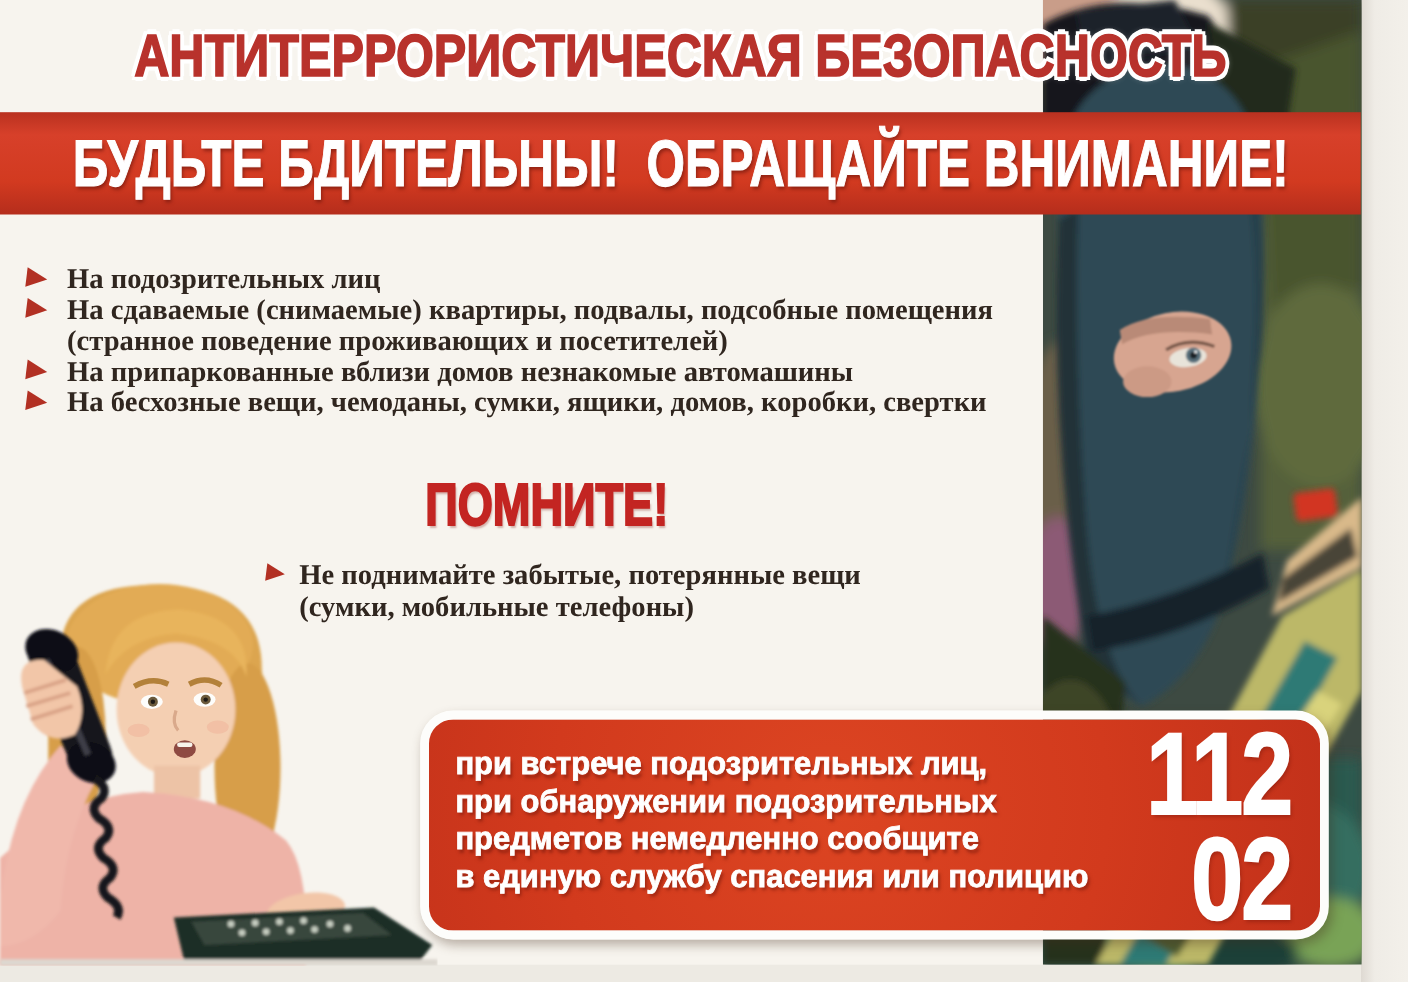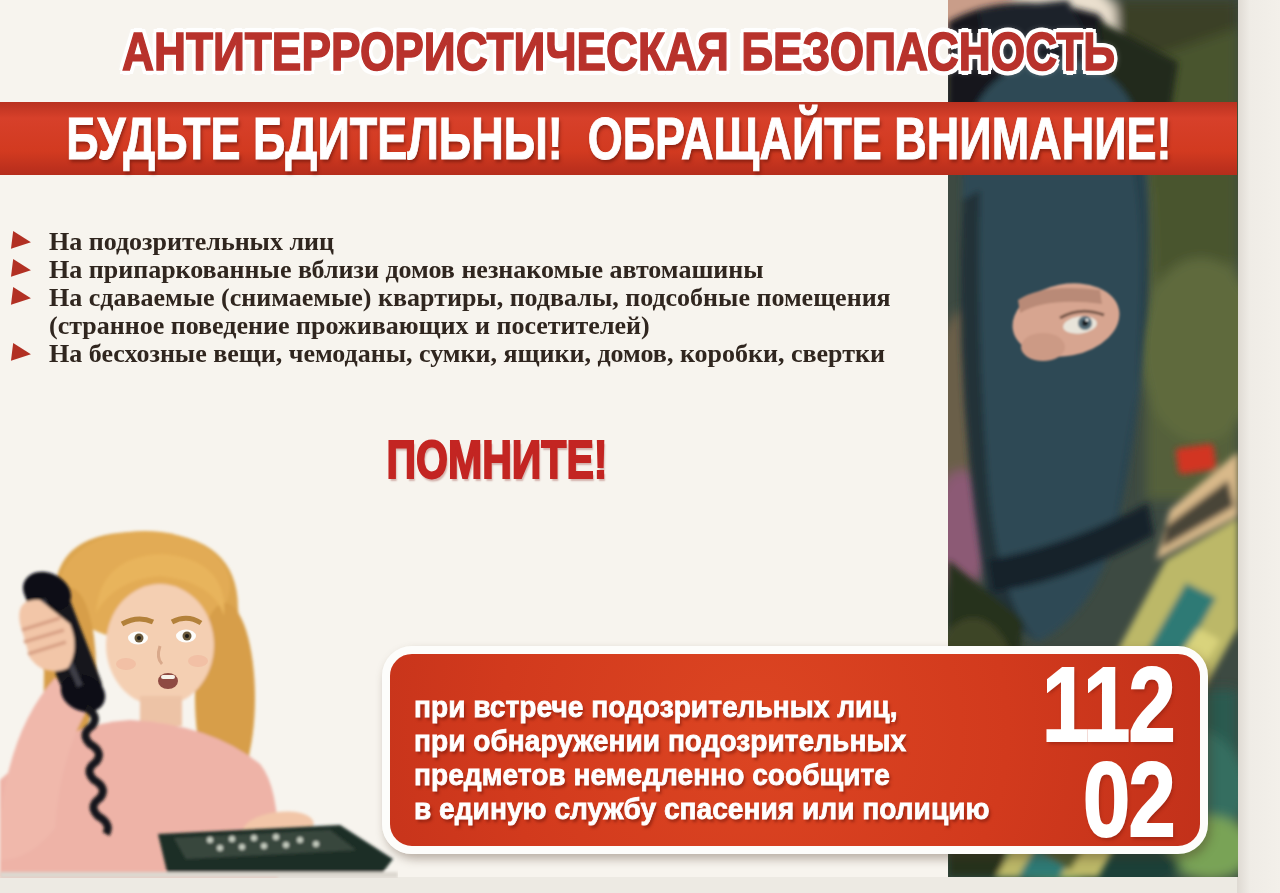--- a/index.html
+++ b/index.html
@@ -23,30 +23,30 @@
   
   .title{position:absolute;left:0;top:22px;width:1237px;text-align:center;
     font-size:54px;font-weight:bold;line-height:1.1;color:#b8322c;white-space:pre;
     -webkit-text-stroke:1.5px #b8322c;
     transform:scaleX(.82);transform-origin:center;
     text-shadow:-4px -4px 0 #fff,4px -4px 0 #fff,-4px 4px 0 #fff,4px 4px 0 #fff,
       0 -5px 0 #fff,0 5px 0 #fff,-5px 0 0 #fff,5px 0 0 #fff,
       -3px 0 0 #fff,3px 0 0 #fff,0 0 9px #fff;}
 
   
-  .banner{position:absolute;left:0;top:102px;width:1237px;height:73px;
+  .banner{position:absolute;left:0;top:102px;width:1237px;height:93px;
     background:linear-gradient(180deg,#b93120 0%,#d7402a 22%,#d23a20 68%,#b52d1c 100%);
     display:flex;align-items:center;justify-content:center;}
   .banner-text{font-size:60px;font-weight:bold;color:#fff;white-space:pre;
     -webkit-text-stroke:1px #fff;letter-spacing:0;
     transform:scaleX(.75);transform-origin:center;
     text-shadow:2px 3px 4px rgba(90,15,8,.55);}
 
   
-  ul.blist{list-style:none;margin:4px;padding:0;position:absolute;}
+  ul.blist{list-style:none;margin:16px;padding:0;position:absolute;}
   ul.blist li{position:relative;margin:0 0 0 0;}
   .li-text{display:block;white-space:pre-wrap;
     font-family:"Liberation Serif",serif;font-weight:bold;color:#30261f;
     font-size:26px;line-height:28px;}
   .tri{position:absolute;left:0;width:0;height:0;
     border-top:9px solid transparent;border-bottom:9px solid transparent;
     border-left:19px solid #b23023;transform:rotate(7deg);}
   .list1{left:8px;top:224px;width:940px;}
   .list1 li{padding-left:37px;}
   .list1 .tri{top:4px;}
@@ -60,21 +60,21 @@
     font-size:54px;font-weight:bold;color:#c32522;line-height:1;
     -webkit-text-stroke:2px #c32522;
     transform:scaleX(.76);transform-origin:center;
     text-shadow:2px 3px 2px rgba(130,25,20,.3);}
 
   
   .callout{position:absolute;left:382px;top:646px;width:826px;height:208px;
     box-sizing:border-box;border:8px solid #fdfdfb;border-radius:30px;
     background:radial-gradient(circle at 45% 40%,#dc4522 0%,#d23a1d 55%,#c2311a 100%);
     box-shadow:3px 5px 10px rgba(70,45,30,.35);}
-  .callout-lines{position:absolute;left:24px;top:36px;}
+  .callout-lines{position:absolute;left:24px;top:24px;}
   .callout-line{font-size:29px;line-height:34px;font-weight:bold;color:#fff;
     white-space:pre;-webkit-text-stroke:.8px #fff;
     transform:scaleX(.97);transform-origin:left;
     text-shadow:2px 3px 3px rgba(110,20,10,.55);}
   .callout-numbers{position:absolute;right:26px;top:6px;text-align:right;
     font-size:106px;line-height:88px;font-weight:bold;color:#fff;letter-spacing:-2px;
     -webkit-text-stroke:2px #fff;transform:scaleX(.8);transform-origin:right;
     text-shadow:2px 3px 4px rgba(110,20,10,.4);}
   .callout-number{display:block;}
   .callout-number + .callout-number{margin-top:7px;}
@@ -218,36 +218,41 @@
 
   <div class="title">АНТИТЕРРОРИСТИЧЕСКАЯ БЕЗОПАСНОСТЬ</div>
 
   <ul class="blist list1">
     <li>
       <span class="tri"></span>
       <span class="li-text">На подозрительных лиц</span>
     </li>
     <li>
       <span class="tri"></span>
-      <span class="li-text">На припаркованные вблизи домов незнакомые автомашины</span>
-    </li>
-    <li>
-      <span class="tri"></span>
       <span class="li-text">На сдаваемые (снимаемые) квартиры, подвалы, подсобные помещения
 (странное поведение проживающих и посетителей)</span>
     </li>
     <li>
       <span class="tri"></span>
+      <span class="li-text">На припаркованные вблизи домов незнакомые автомашины</span>
+    </li>
+    <li>
+      <span class="tri"></span>
       <span class="li-text">На бесхозные вещи, чемоданы, сумки, ящики, домов, коробки, свертки</span>
     </li>
   </ul>
 
   <div class="remember">ПОМНИТЕ!</div>
 
   <ul class="blist list2">
+    <li>
+      <span class="tri"></span>
+      <span class="li-text">Не поднимайте забытые, потерянные вещи
+(сумки, мобильные телефоны)</span>
+    </li>
   </ul>
 
   <div class="callout">
     <div class="callout-lines">
       <div class="callout-line">при встрече подозрительных лиц,</div>
       <div class="callout-line">при обнаружении подозрительных</div>
       <div class="callout-line">предметов немедленно сообщите</div>
       <div class="callout-line">в единую службу спасения или полицию</div>
     </div>
     <div class="callout-numbers">

